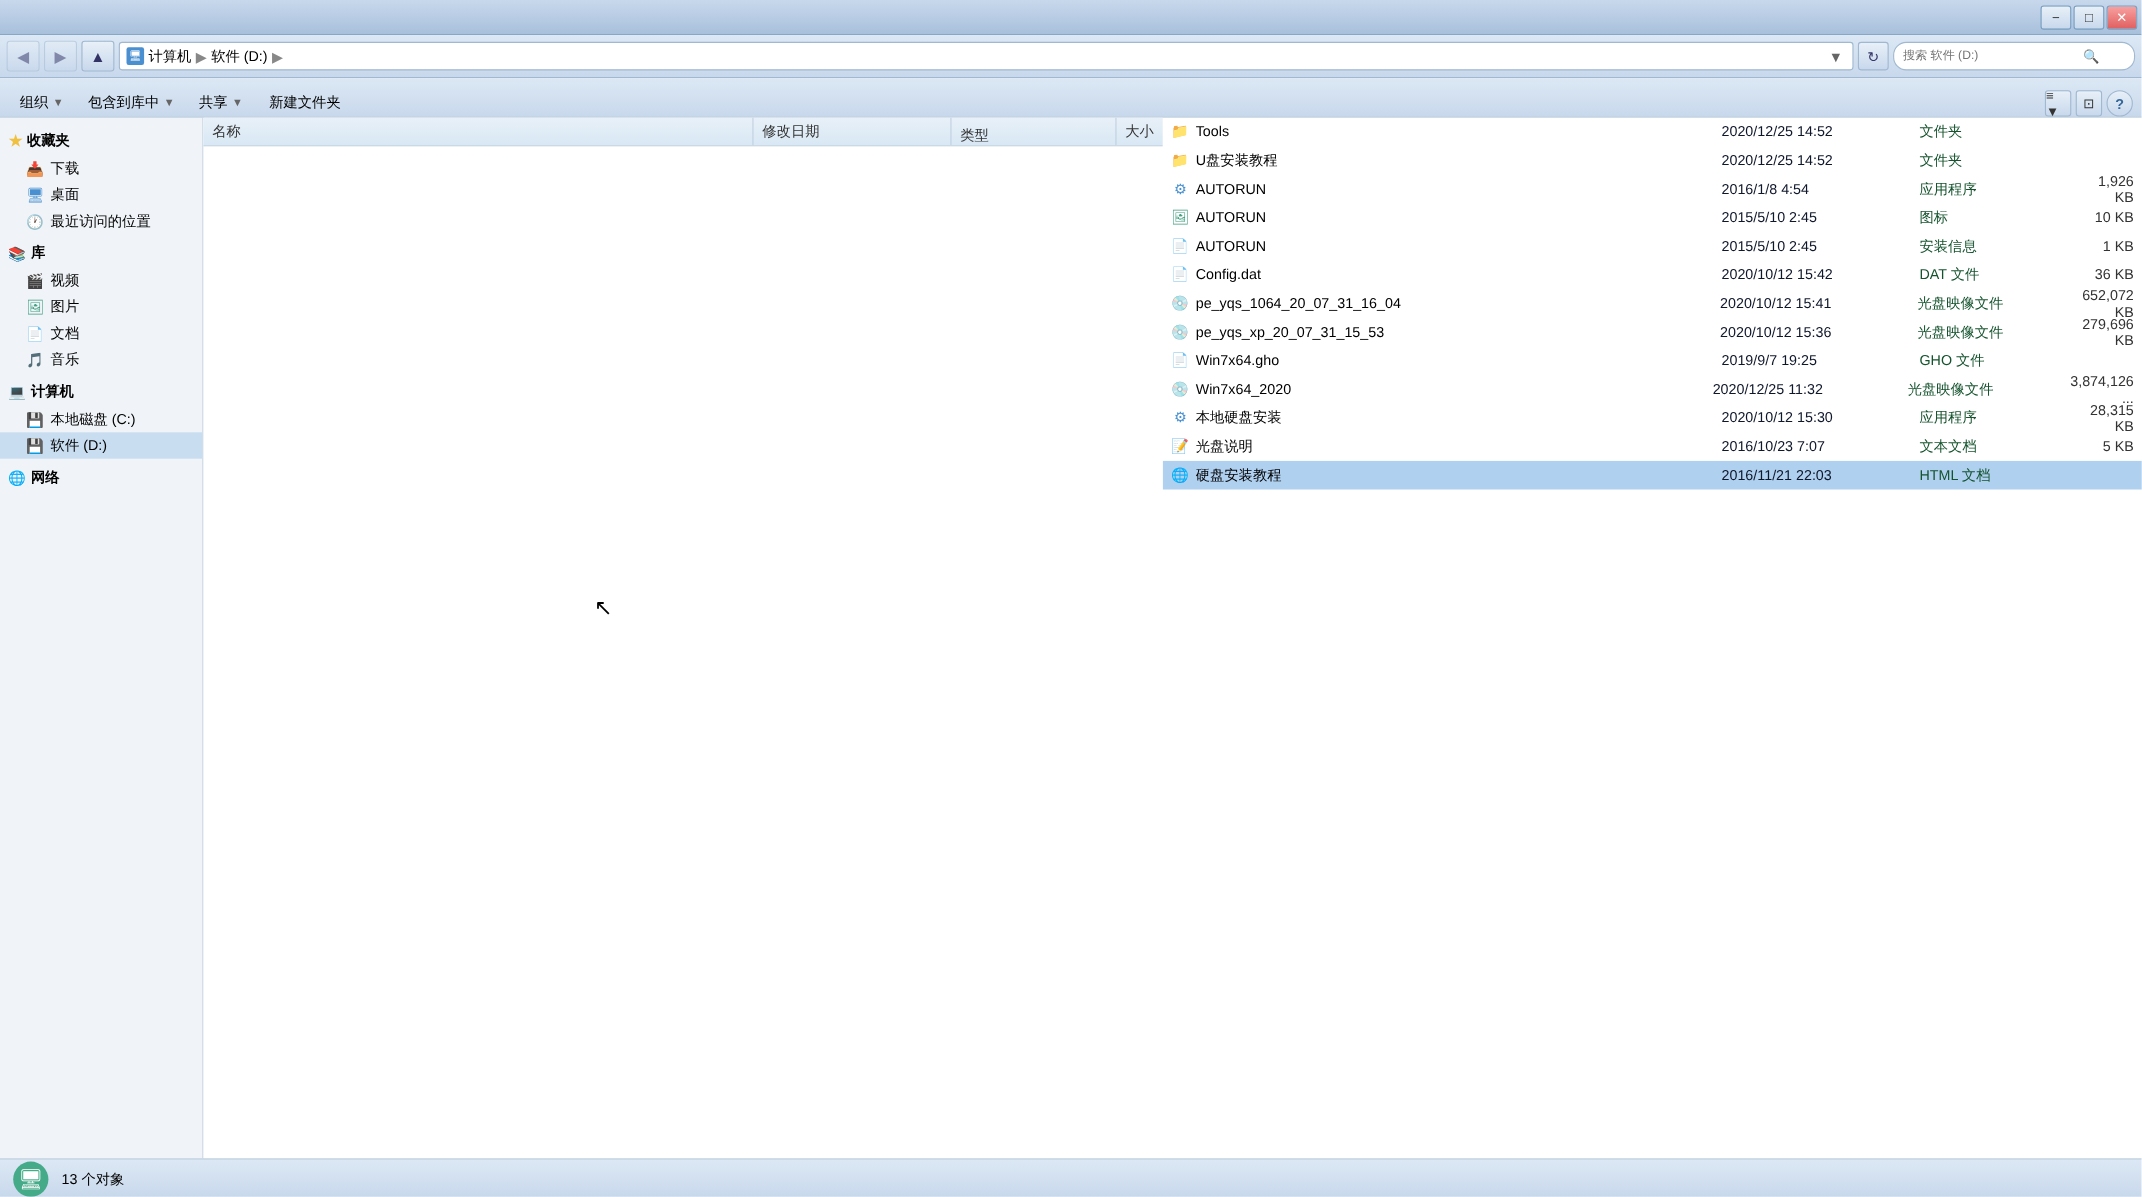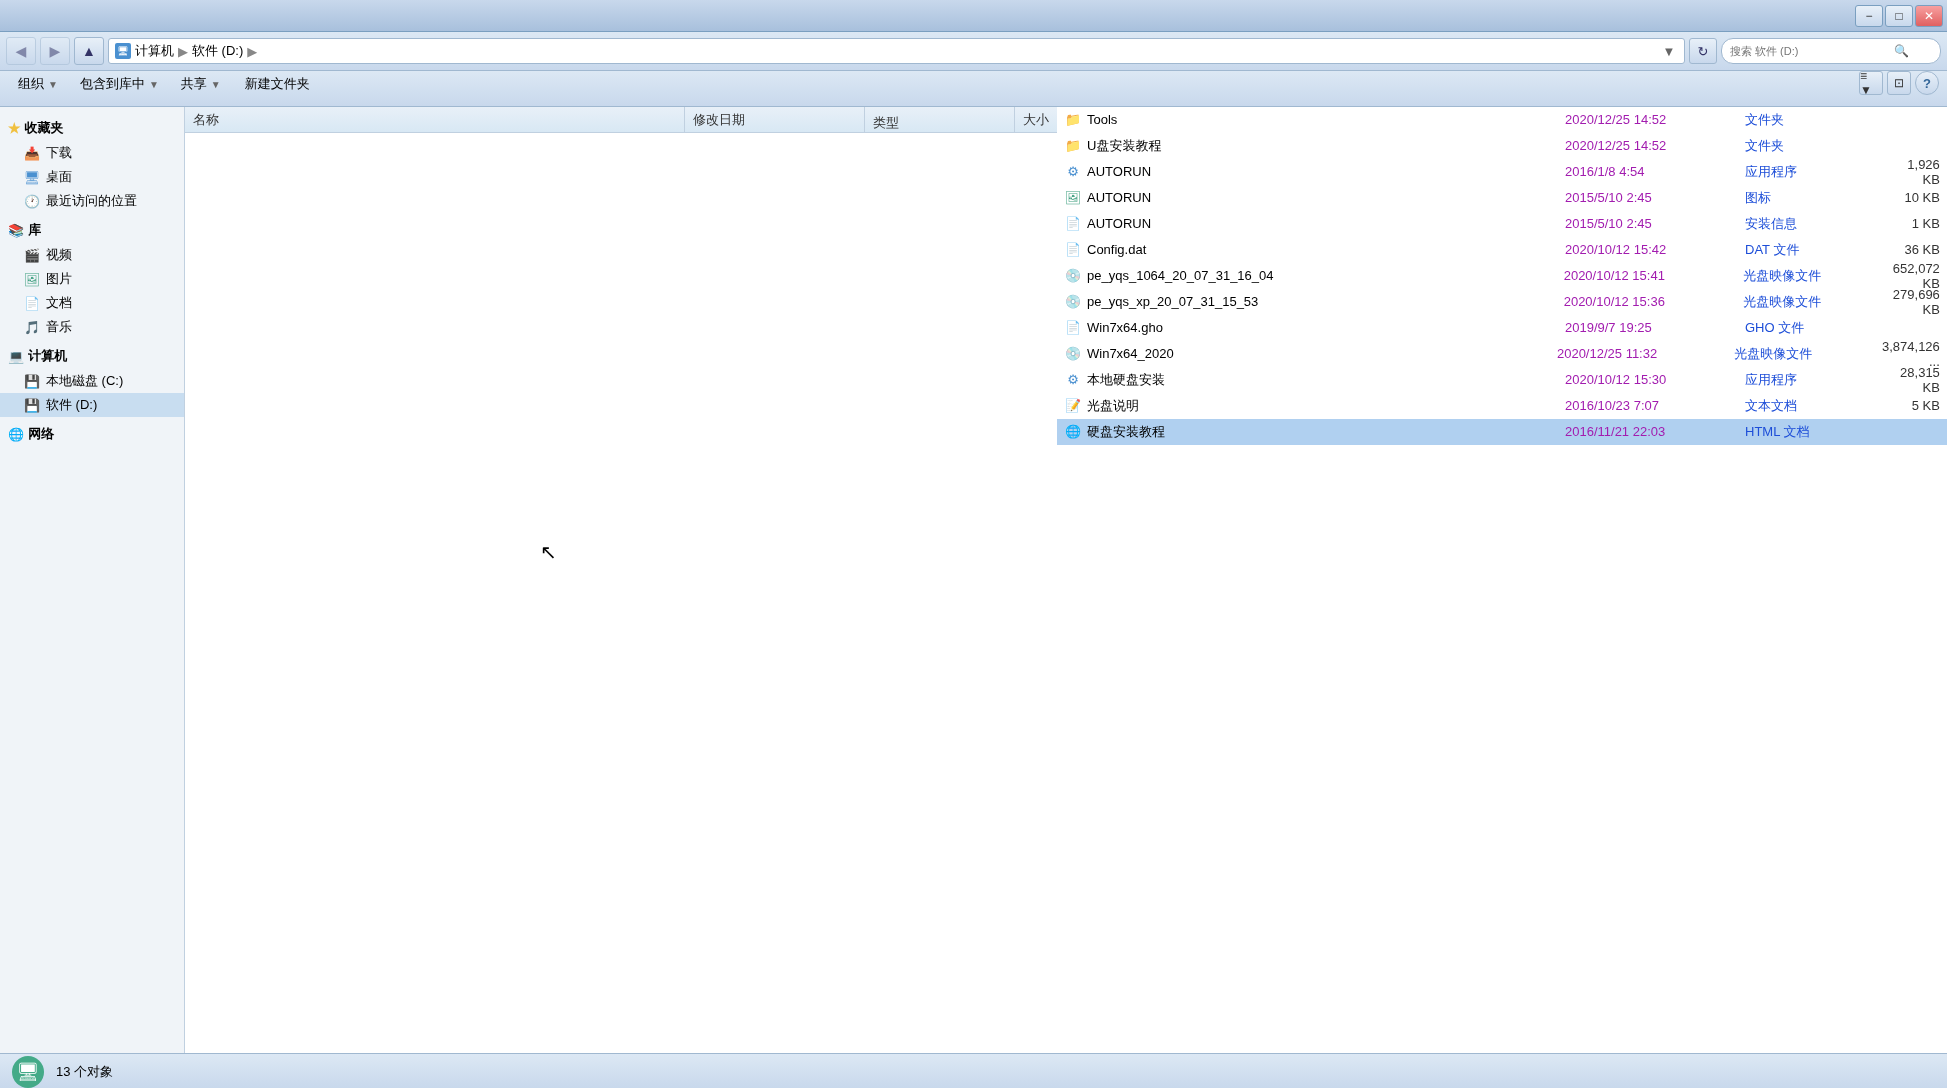--- a/index.html
+++ b/index.html
@@ -147,21 +147,21 @@
       color: #888;
       width: 160px;
     }
 
     
     .menu-bar {
       height: 36px;
       background: linear-gradient(to bottom, #dce8f4, #c8d8ec);
       border-bottom: 1px solid #a0b8d0;
       display: flex;
-      align-items: flex-start;
+      align-items: flex-end;
       padding: 0 8px;
       gap: 2px;
     }
     .menu-item {
       padding: 4px 10px;
       border-radius: 3px;
       cursor: pointer;
       font-size: 13px;
       color: #000;
       display: flex;
@@ -325,27 +325,27 @@
       align-items: center;
       gap: 6px;
       font-size: 13px;
       overflow: hidden;
       white-space: nowrap;
     }
     .file-row .cell-date {
       width: 180px;
       padding: 0 8px;
       font-size: 13px;
-      color: #a21caf;
+      color: #0f172a;
     }
     .file-row .cell-type {
       width: 150px;
       padding: 0 8px;
       font-size: 13px;
-      color: #1d4ed8;
+      color: #14532d;
     }
     .file-row .cell-size {
       flex: 1;
       padding: 0 8px;
       font-size: 13px;
       color: #333;
       text-align: right;
       padding-right: 20px;
     }
 

